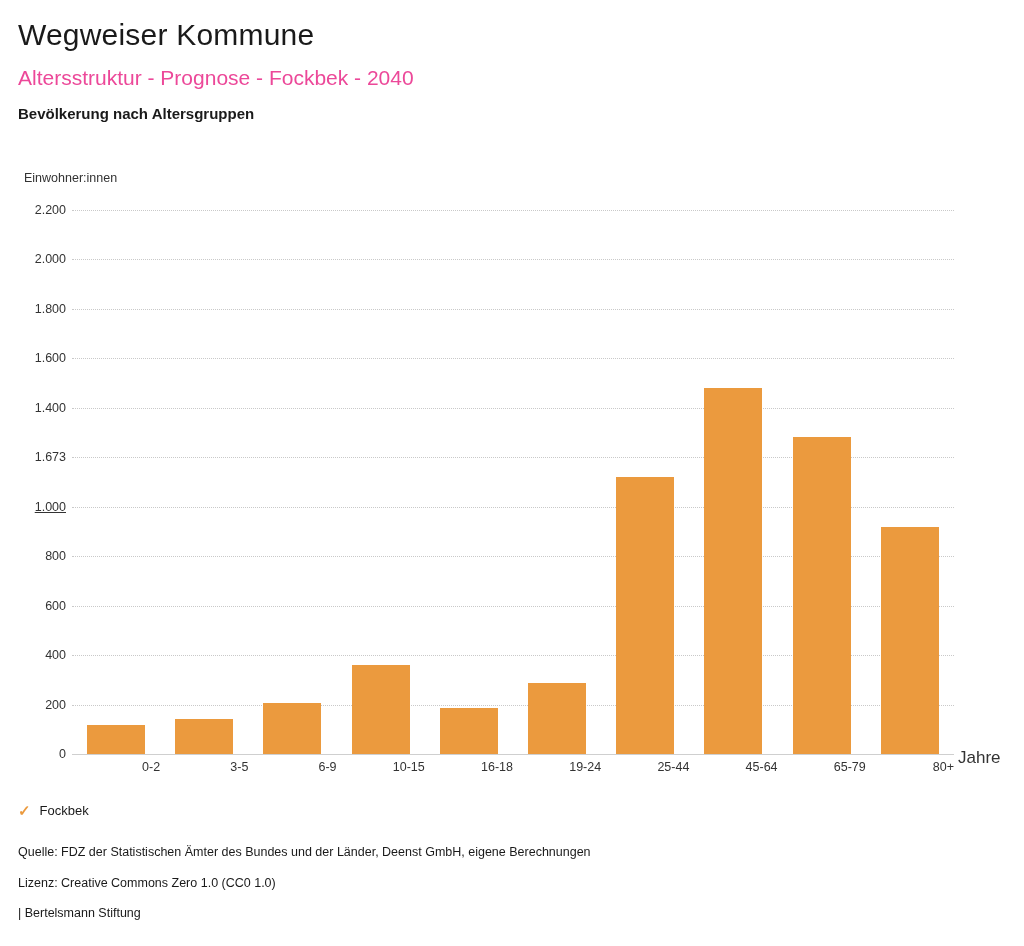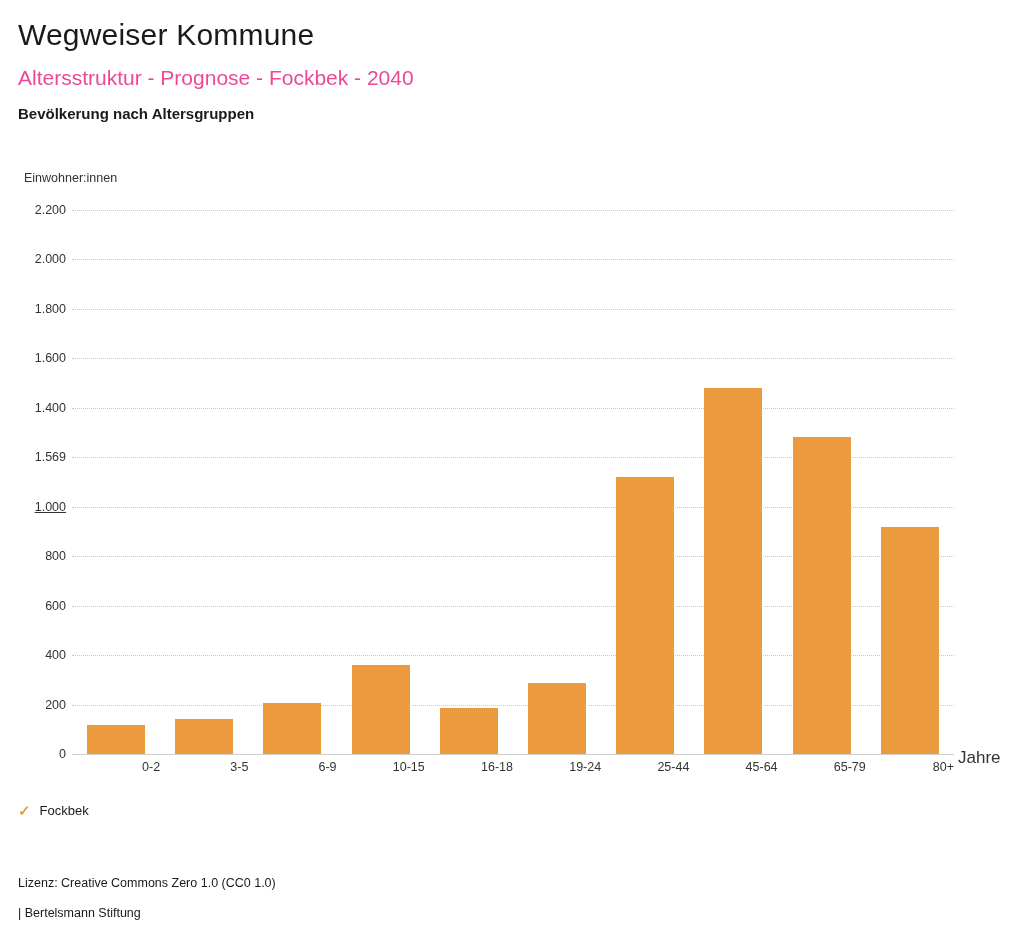--- a/index.html
+++ b/index.html
@@ -172,21 +172,21 @@
 
   <div class="y-axis-title">Einwohner:innen</div>
 
   <div class="ytick-host" id="ytick-host">
       <div class="ytick" style="top: 544px;">0</div>
       <div class="ytick" style="top: 494.545px;">200</div>
       <div class="ytick" style="top: 445.091px;">400</div>
       <div class="ytick" style="top: 395.636px;">600</div>
       <div class="ytick" style="top: 346.182px;">800</div>
       <div class="ytick" style="top: 296.727px; text-decoration: underline;">1.000</div>
-      <div class="ytick" style="top: 247.273px;">1.569</div>
+      <div class="ytick" style="top: 247.273px;">1.673</div>
       <div class="ytick" style="top: 197.818px;">1.400</div>
       <div class="ytick" style="top: 148.364px;">1.600</div>
       <div class="ytick" style="top: 98.9091px;">1.800</div>
       <div class="ytick" style="top: 49.4545px;">2.000</div>
       <div class="ytick" style="top: 0px;">2.200</div>
     </div>
   <div class="plot" id="plot">
       <div class="axis-line" style="top: 544px;"></div>
       <div class="gridline" style="top: 494.545px;"></div>
       <div class="gridline" style="top: 445.091px;"></div>
@@ -245,16 +245,17 @@
       <div class="xtick" style="left: 865.8px; width: 88.2px;">80+</div>
     </div>
 
   <div class="x-axis-title">Jahre</div>
 
   <div class="legend">
     <span class="legend-check">✓</span>
     <span class="legend-label">Fockbek</span>
   </div>
 
+  <div class="footer-line f1">Quelle: FDZ der Statistischen Ämter des Bundes und der Länder, Deenst GmbH, eigene Berechnungen</div>
   <div class="footer-line f2">Lizenz: Creative Commons Zero 1.0 (CC0 1.0)</div>
   <div class="footer-line f3">| Bertelsmann Stiftung</div>
 
 </div>
 
 </body></html>

